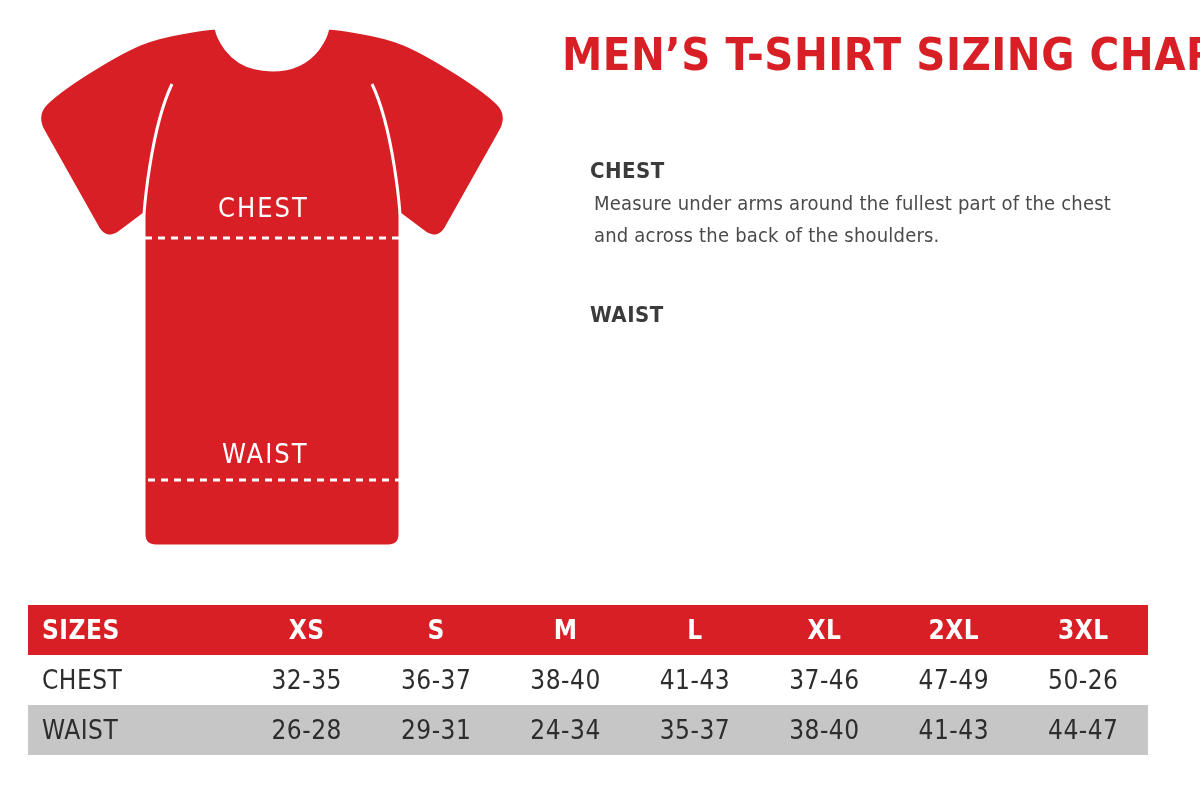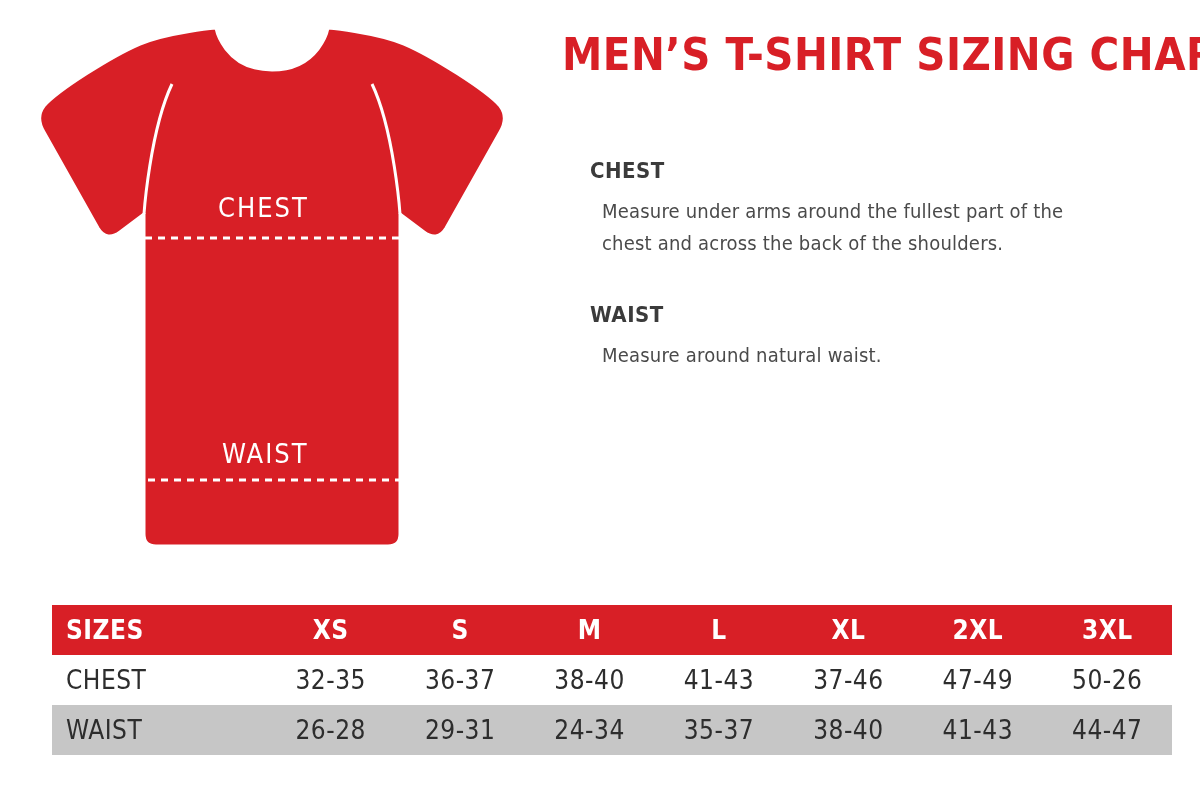--- a/index.html
+++ b/index.html
@@ -66,35 +66,35 @@
   .block { position: absolute; left: 28px; width: 530px; }
   .block h3 {
     margin: 0 0 4px 0;
     font-family: "DejaVu Sans Condensed", "Liberation Sans", sans-serif;
     font-size: 22px;
     font-weight: bold;
     color: #3b3b3b;
     letter-spacing: 0.5px;
   }
   .block p {
-    margin: 12px;
+    margin: 4px;
     font-family: "DejaVu Sans Condensed", "Liberation Sans", sans-serif;
     font-size: 20px;
     line-height: 32px;
     color: #4a4a4a;
     letter-spacing: 0.2px;
   }
   #chest-block { top: 158px; }
   #waist-block { top: 302px; }
   #note-block  { top: 408px; }
 
   
   .table {
     position: absolute;
-    left: 52px;
+    left: 28px;
     top: 605px;
     width: 1120px;
     border-collapse: collapse;
     table-layout: fixed;
   }
   .table td, .table th {
     padding: 0;
     margin: 0;
   }
   .table tr { height: 50px; }
@@ -170,21 +170,20 @@
   <div class="info">
     <div class="title">MEN’S T-SHIRT SIZING CHART</div>
 
     <div class="block" id="chest-block">
       <h3>CHEST</h3>
       <p>Measure under arms around the fullest part of the chest and across the back of the shoulders.</p>
     </div>
 
     <div class="block" id="waist-block">
       <h3>WAIST</h3>
-      <p>Measure around natural waist.</p>
     </div>
 
   </div>
 
   <table class="table">
     <thead>
       <tr class="row-header">
         <th class="rowhead" style="width:200px">SIZES</th>
         <th class="cell">XS</th>
         <th class="cell">S</th>

